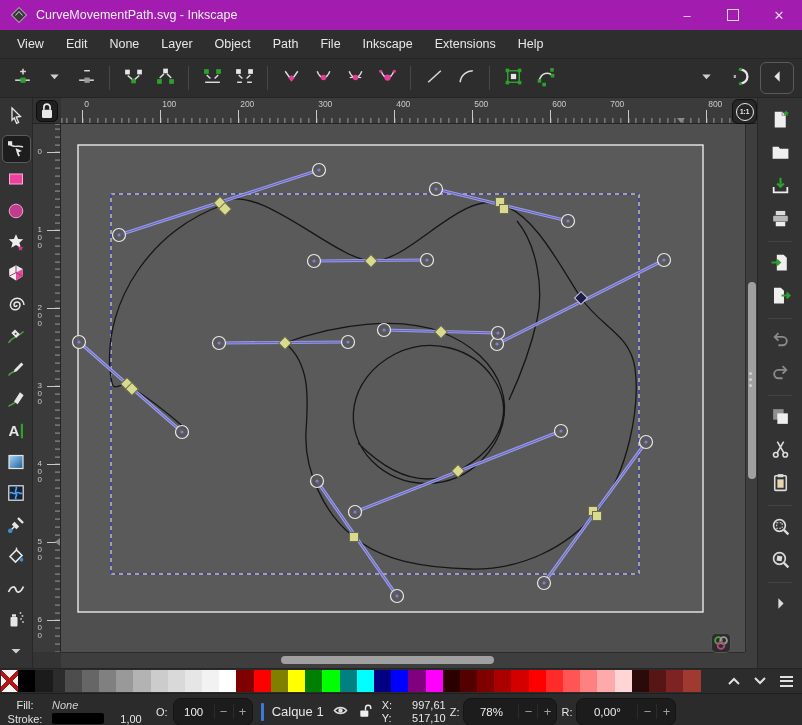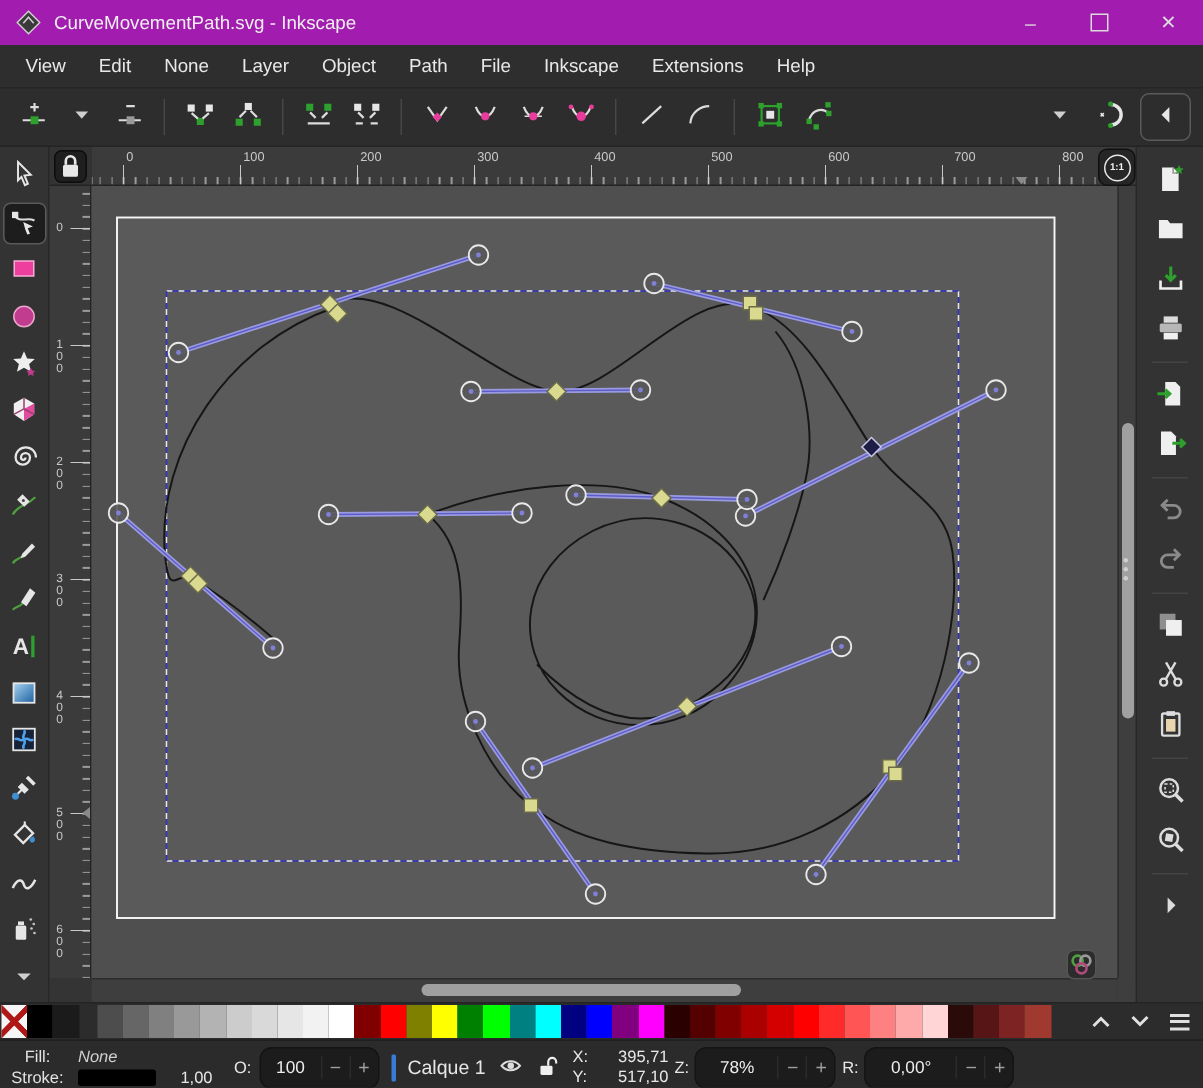--- a/index.html
+++ b/index.html
@@ -390,21 +390,21 @@
         <div class="hticks-minor"></div>
         <div class="hticks-major"></div>
         <div class="hmarker" style="left:616px;"></div>
       <span class="hnum" style="left: 23px;">0</span>
           <span class="hnum" style="left: 101px;">100</span>
           <span class="hnum" style="left: 179px;">200</span>
           <span class="hnum" style="left: 257px;">300</span>
           <span class="hnum" style="left: 335px;">400</span>
           <span class="hnum" style="left: 413px;">500</span>
           <span class="hnum" style="left: 491px;">600</span>
-          <span class="hnum" style="left: 575px;">700</span>
+          <span class="hnum" style="left: 549px;">700</span>
           <span class="hnum" style="left: 647px;">800</span>
         </div>
       <div class="hruler-stub"></div>
       <div class="zoom11">
         <span class="circ">1:1</span>
       </div>
     </div>
 
     <div class="canvas-row">
       <div class="vruler" id="vruler">
@@ -719,21 +719,21 @@
     </span>
     <span class="icon16">
       <svg viewBox="0 0 18 18">
           <rect x="3.5" y="9" width="8.5" height="6.5" rx="1" fill="#efefef"></rect>
           <path d="M9 9 V6.2 a2.8 2.8 0 0 1 5.6 0 V7.4" fill="none" stroke="#efefef" stroke-width="1.5"></path>
         </svg>
     </span>
   </div>
   <div class="xy-block">
     <span>X:</span>
-      <span class="v">395,71</span>
+      <span class="v">997,61</span>
     <span>Y:</span>
       <span class="v">517,10</span>
   </div>
   <div class="zr-block">
     <span>Z:</span>
     <div class="spin" style="width:92px;">
       <span class="val">78%</span>
       <span class="sbtn">−</span>
       <span class="sbtn">+</span>
     </div>

